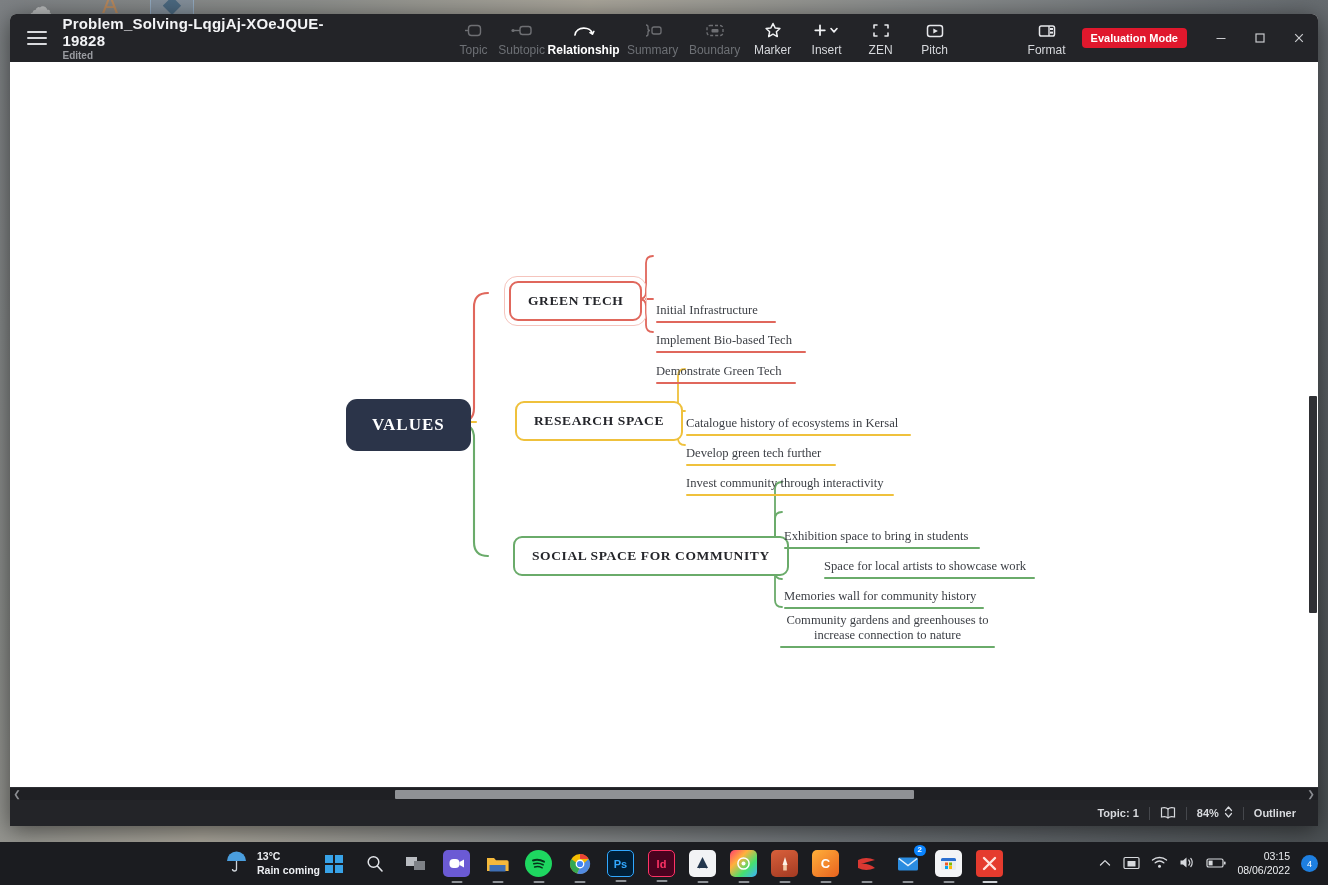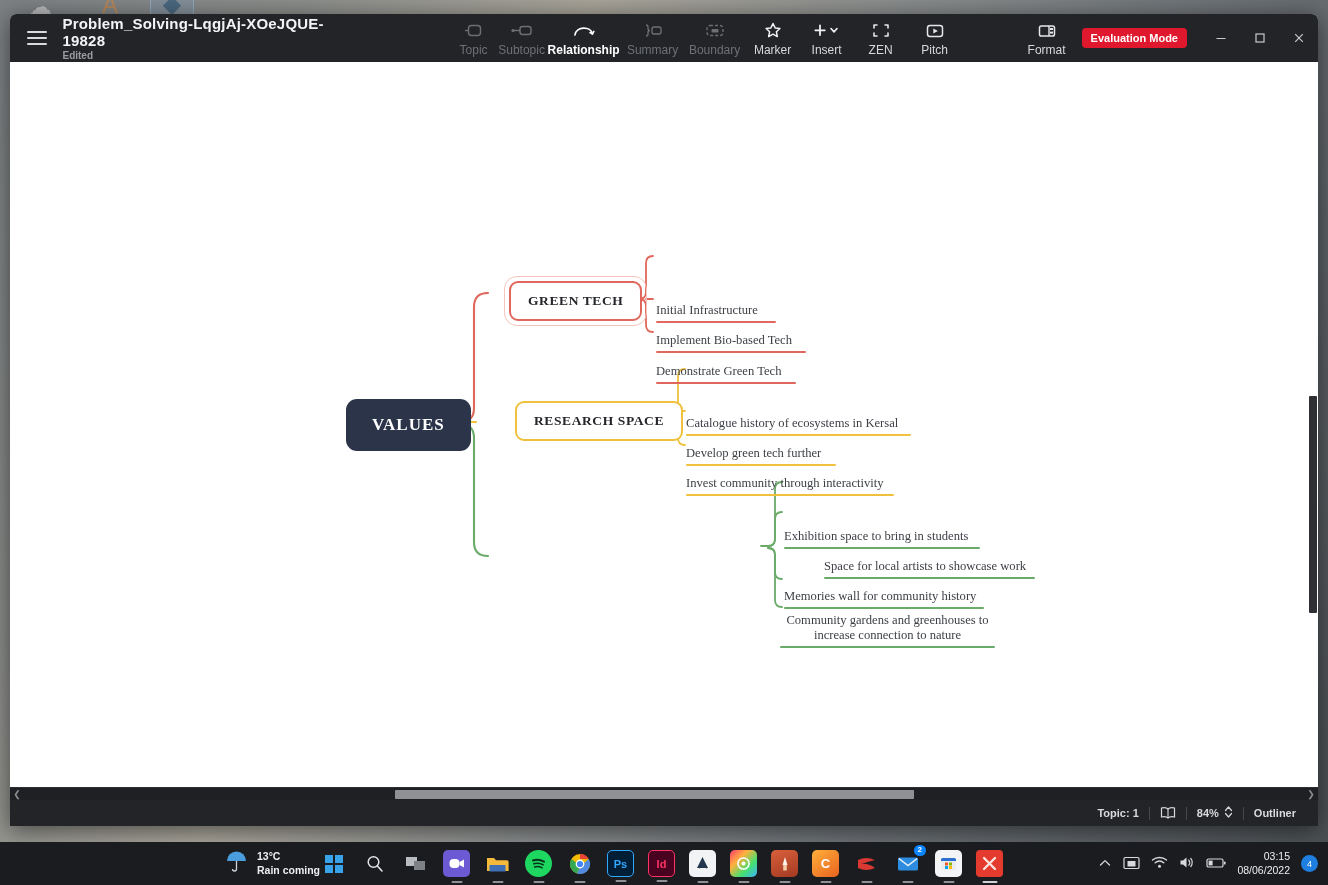--- a/index.html
+++ b/index.html
@@ -304,20 +304,25 @@
       </div>
       <div class="leaf" style="left:676px; top:384px; width:150px;">
         <span>Develop green tech further</span>
         <div class="ul" style="background:#efc13c;"></div>
       </div>
       <div class="leaf" style="left:676px; top:414px; width:208px;">
         <span>Invest community through interactivity</span>
         <div class="ul" style="background:#efc13c;"></div>
       </div>
 
+      <div class="node" style="left:498px; top:469px;">
+        <div class="sel-ring" style="border:1.6px solid transparent;">
+          <div class="box branch-box" style="border-color:#6aab6a;">SOCIAL SPACE FOR COMMUNITY</div>
+        </div>
+      </div>
       <div class="leaf" style="left:774px; top:467px; width:196px;">
         <span>Exhibition space to bring in students</span>
         <div class="ul" style="background:#6aab6a;"></div>
       </div>
       <div class="leaf" style="left:814px; top:497px; width:211px;">
         <span>Space for local artists to showcase work</span>
         <div class="ul" style="background:#6aab6a;"></div>
       </div>
       <div class="leaf" style="left:774px; top:527px; width:200px;">
         <span>Memories wall for community history</span>

